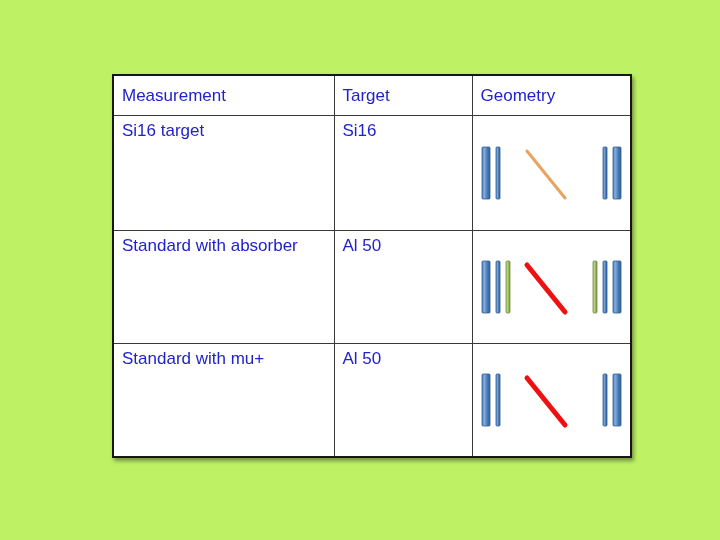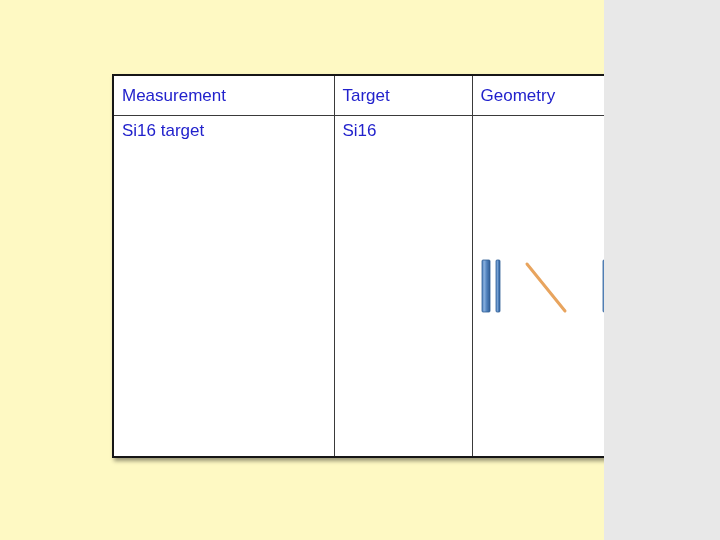--- a/index.html
+++ b/index.html
@@ -1,17 +1,17 @@
 <!DOCTYPE html>
 <html><head>
 <meta charset="utf-8">
 <style>
   html,body { margin:0; padding:0; background:#e8e8e8; }
   .slide {
-    position:relative; width:604px; height:540px; background:#fef9c3;
+    position:relative; width:720px; height:540px; background:#bef264;
     overflow:hidden; font-family:"Liberation Sans", sans-serif;
   }
   table.meas-table {
     position:absolute; left:112px; top:74px;
     width:518px; height:384px;
     border-collapse:collapse; table-layout:fixed;
     background:#ffffff;
     border:2px solid #161616;
     box-shadow:2px 3px 4px rgba(0,0,0,0.40);
   }
@@ -78,15 +78,43 @@
         <td class="geo-cell">
           <div class="geo"><svg width="153" height="62" viewBox="0 0 153 62">
                 <rect x="7" y="5" width="8" height="52" rx="1" fill="url(#gradB)" stroke="#2F5D96" stroke-width="0.8"></rect>
                 <rect x="21" y="5" width="4" height="52" rx="1" fill="url(#gradB)" stroke="#2F5D96" stroke-width="0.8"></rect>
                 <rect x="138" y="5" width="8" height="52" rx="1" fill="url(#gradB)" stroke="#2F5D96" stroke-width="0.8"></rect>
                 <rect x="128" y="5" width="4" height="52" rx="1" fill="url(#gradB)" stroke="#2F5D96" stroke-width="0.8"></rect>
                 <line x1="52" y1="9" x2="90" y2="56" stroke="#E8A45E" stroke-width="3" stroke-linecap="round"></line>
               </svg></div>
         </td>
       </tr>
+      <tr class="row-4">
+        <td class="cell-measurement">Standard with absorber</td>
+        <td class="cell-target">Al 50</td>
+        <td class="geo-cell">
+          <div class="geo"><svg width="153" height="62" viewBox="0 0 153 62">
+                <rect x="7" y="5" width="8" height="52" rx="1" fill="url(#gradB)" stroke="#2F5D96" stroke-width="0.8"></rect>
+                <rect x="21" y="5" width="4" height="52" rx="1" fill="url(#gradB)" stroke="#2F5D96" stroke-width="0.8"></rect>
+                <rect x="31" y="5" width="4" height="52" rx="1" fill="url(#gradG)" stroke="#71903F" stroke-width="0.8"></rect>
+                <rect x="138" y="5" width="8" height="52" rx="1" fill="url(#gradB)" stroke="#2F5D96" stroke-width="0.8"></rect>
+                <rect x="128" y="5" width="4" height="52" rx="1" fill="url(#gradB)" stroke="#2F5D96" stroke-width="0.8"></rect>
+                <rect x="118" y="5" width="4" height="52" rx="1" fill="url(#gradG)" stroke="#71903F" stroke-width="0.8"></rect>
+                <line x1="52" y1="9" x2="90" y2="56" stroke="#EE1111" stroke-width="5" stroke-linecap="round"></line>
+              </svg></div>
+        </td>
+      </tr>
+      <tr class="row-5">
+        <td class="cell-measurement">Standard with mu+</td>
+        <td class="cell-target">Al 50</td>
+        <td class="geo-cell">
+          <div class="geo"><svg width="153" height="62" viewBox="0 0 153 62">
+                <rect x="7" y="5" width="8" height="52" rx="1" fill="url(#gradB)" stroke="#2F5D96" stroke-width="0.8"></rect>
+                <rect x="21" y="5" width="4" height="52" rx="1" fill="url(#gradB)" stroke="#2F5D96" stroke-width="0.8"></rect>
+                <rect x="138" y="5" width="8" height="52" rx="1" fill="url(#gradB)" stroke="#2F5D96" stroke-width="0.8"></rect>
+                <rect x="128" y="5" width="4" height="52" rx="1" fill="url(#gradB)" stroke="#2F5D96" stroke-width="0.8"></rect>
+                <line x1="52" y1="9" x2="90" y2="56" stroke="#EE1111" stroke-width="5" stroke-linecap="round"></line>
+              </svg></div>
+        </td>
+      </tr>
     </tbody>
   </table>
 </div>
 
 </body></html>

